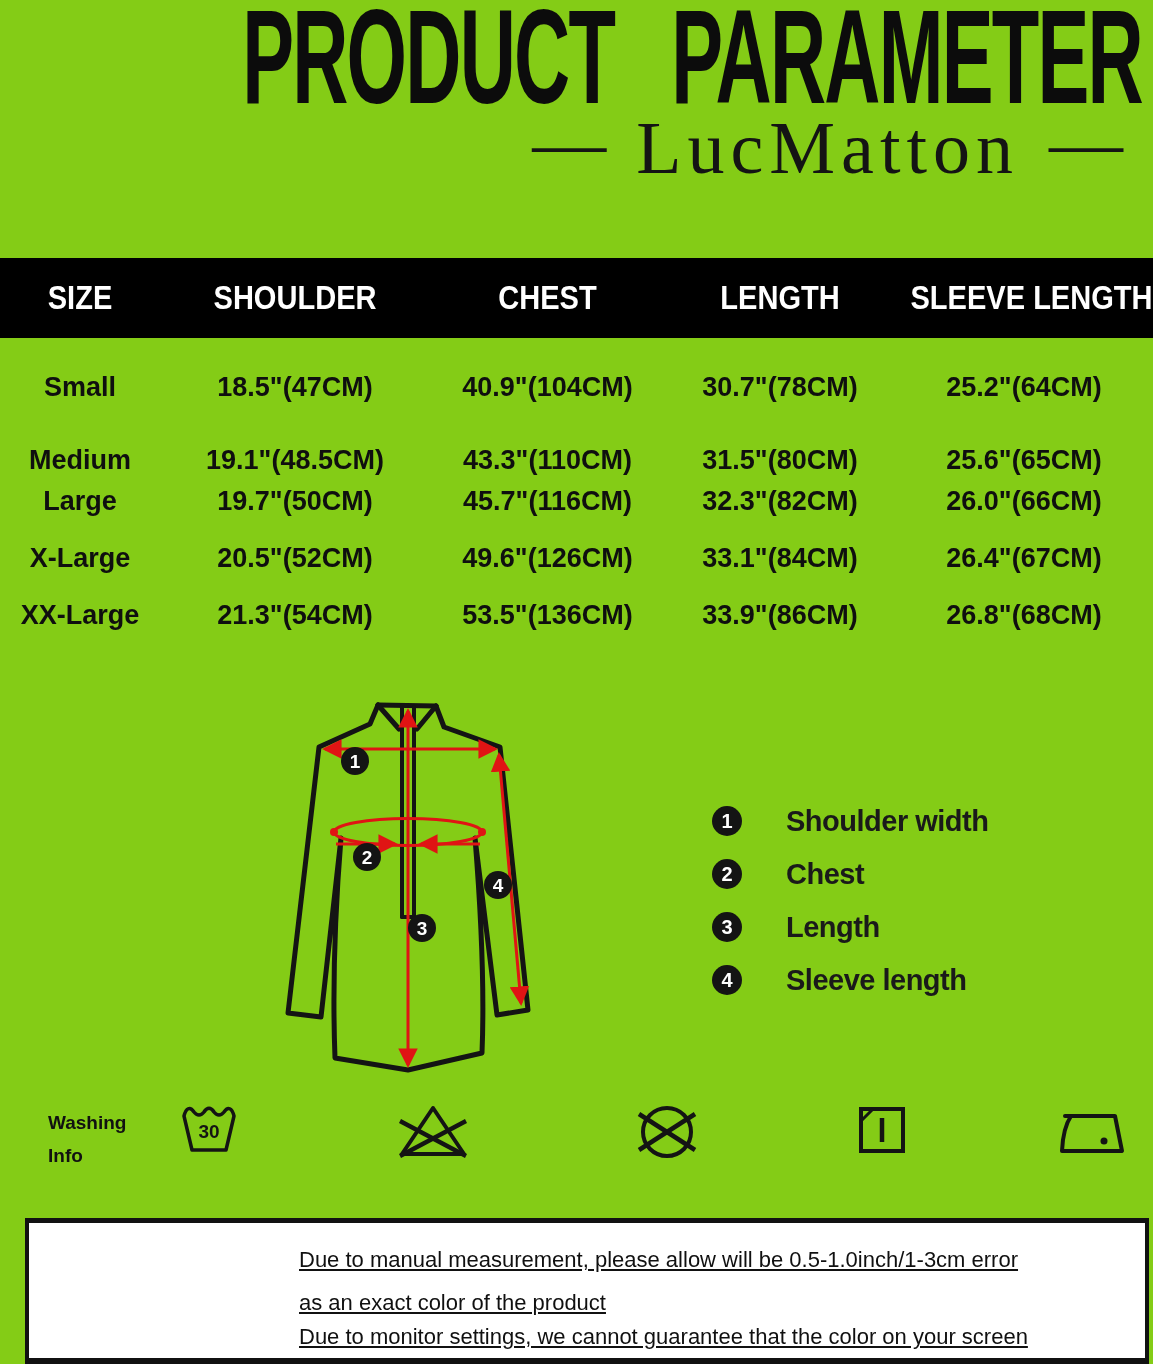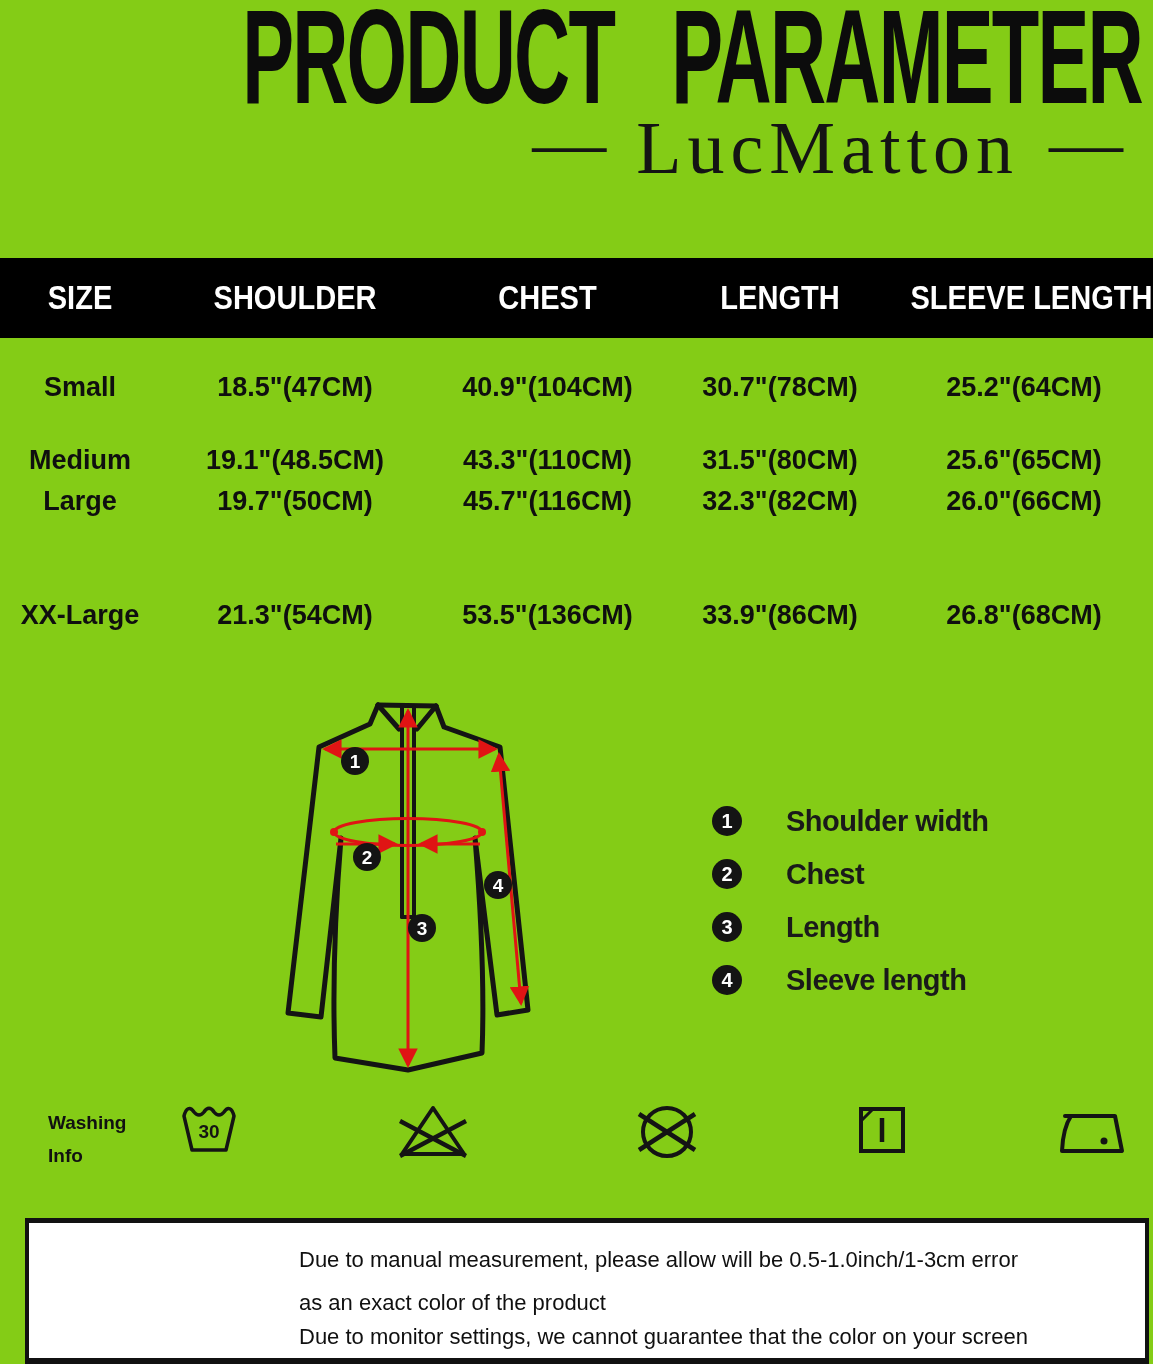--- a/index.html
+++ b/index.html
@@ -56,21 +56,21 @@
   .care-icon{position:absolute;}
   .i-wash{left:180px;top:1104px;}
   .i-bleach{left:396px;top:1102px;}
   .i-dryclean{left:634px;top:1098px;}
   .i-dripdry{left:856px;top:1104px;}
   .i-iron{left:1058px;top:1106px;}
   
   .disclaimer{
     position:absolute;left:25px;top:1218px;width:1124px;height:146px;
     box-sizing:border-box;border:4px solid #111;border-top-width:5px;border-bottom-width:6px;
-    padding:24px 10px 0 270px;background:#fff;
+    padding:24px 10px 0 270px;background:#fff;text-decoration:underline;
   }
   .disc-line1{font-size:22px;line-height:26px;color:#101010;margin-bottom:13px;}
   .disc-line{font-size:22px;line-height:34px;color:#101010;}
 </style>
 </head>
 <body>
 
 <div class="page">
 
   <div class="title">PRODUCT PARAMETER</div>
@@ -100,20 +100,27 @@
     <div class="cell c3">43.3"(110CM)</div>
     <div class="cell c4">31.5"(80CM)</div>
     <div class="cell c5">25.6"(65CM)</div>
   </div>
   <div class="chart-row r2">
     <div class="cell c1">Large</div>
     <div class="cell c2">19.7"(50CM)</div>
     <div class="cell c3">45.7"(116CM)</div>
     <div class="cell c4">32.3"(82CM)</div>
     <div class="cell c5">26.0"(66CM)</div>
+  </div>
+  <div class="chart-row r3">
+    <div class="cell c1">X-Large</div>
+    <div class="cell c2">20.5"(52CM)</div>
+    <div class="cell c3">49.6"(126CM)</div>
+    <div class="cell c4">33.1"(84CM)</div>
+    <div class="cell c5">26.4"(67CM)</div>
   </div>
   <div class="chart-row r4">
     <div class="cell c1">XX-Large</div>
     <div class="cell c2">21.3"(54CM)</div>
     <div class="cell c3">53.5"(136CM)</div>
     <div class="cell c4">33.9"(86CM)</div>
     <div class="cell c5">26.8"(68CM)</div>
   </div>
 
   <svg class="garment-svg" width="280" height="385" viewBox="0 0 280 385">

